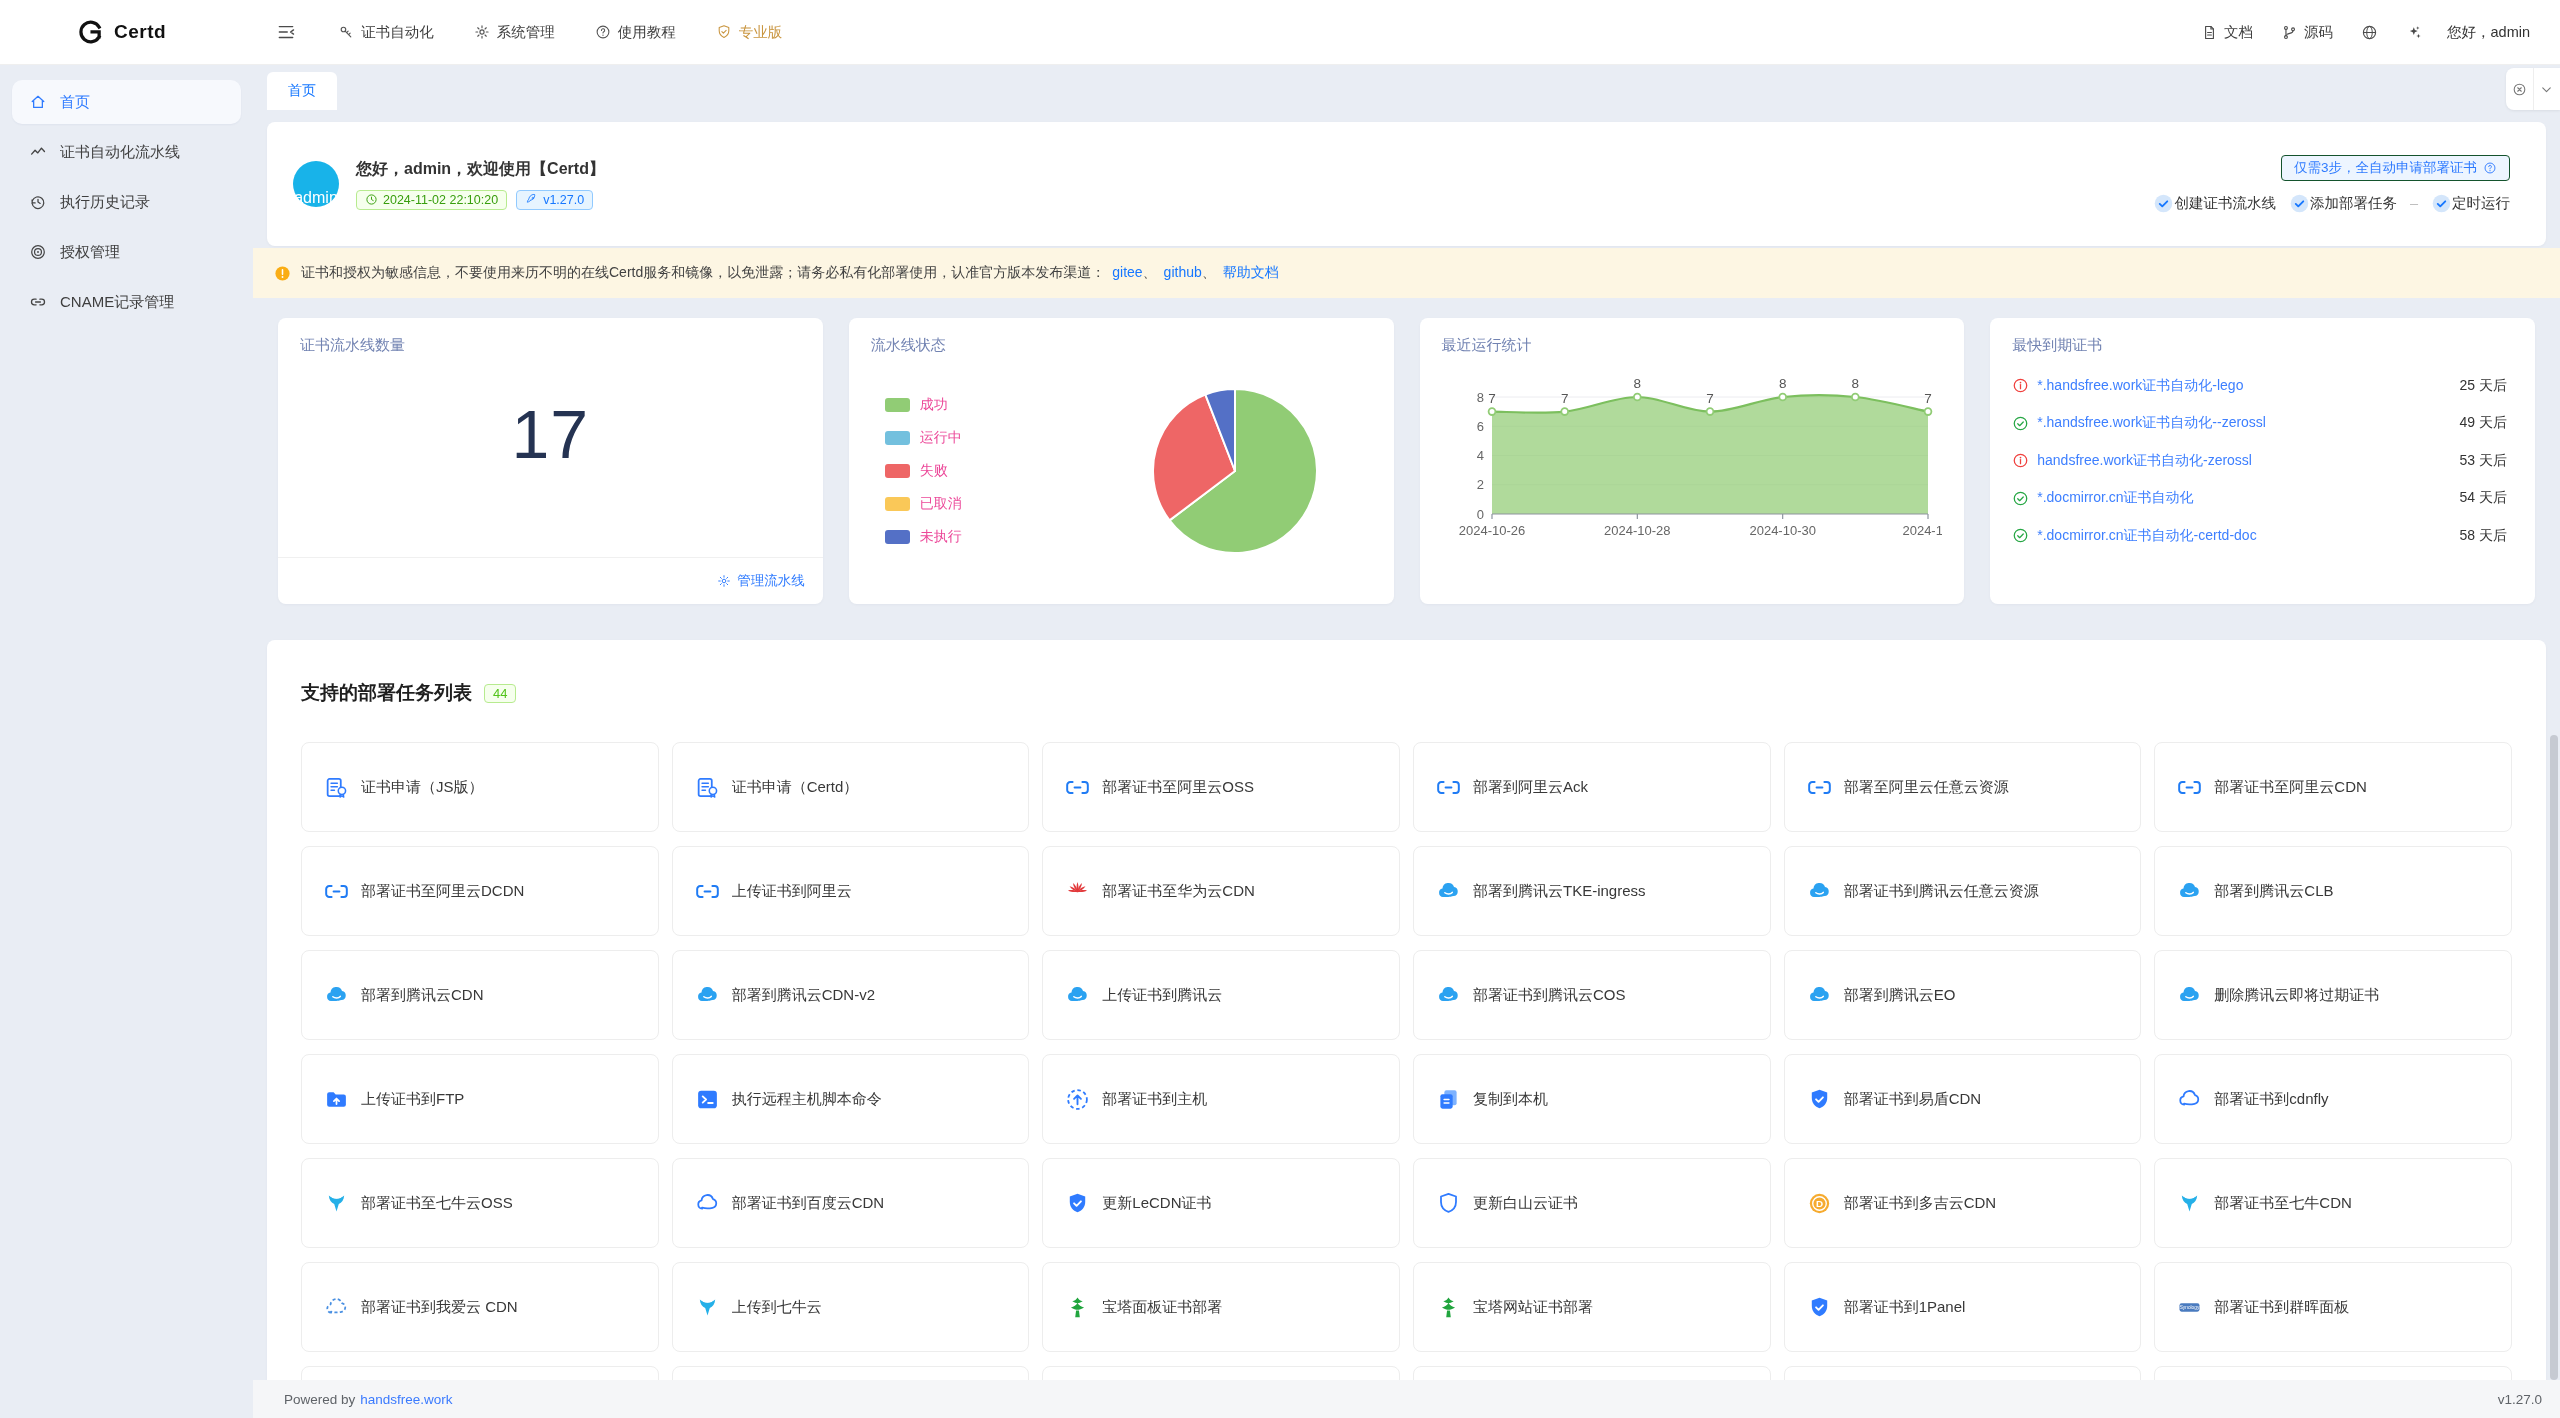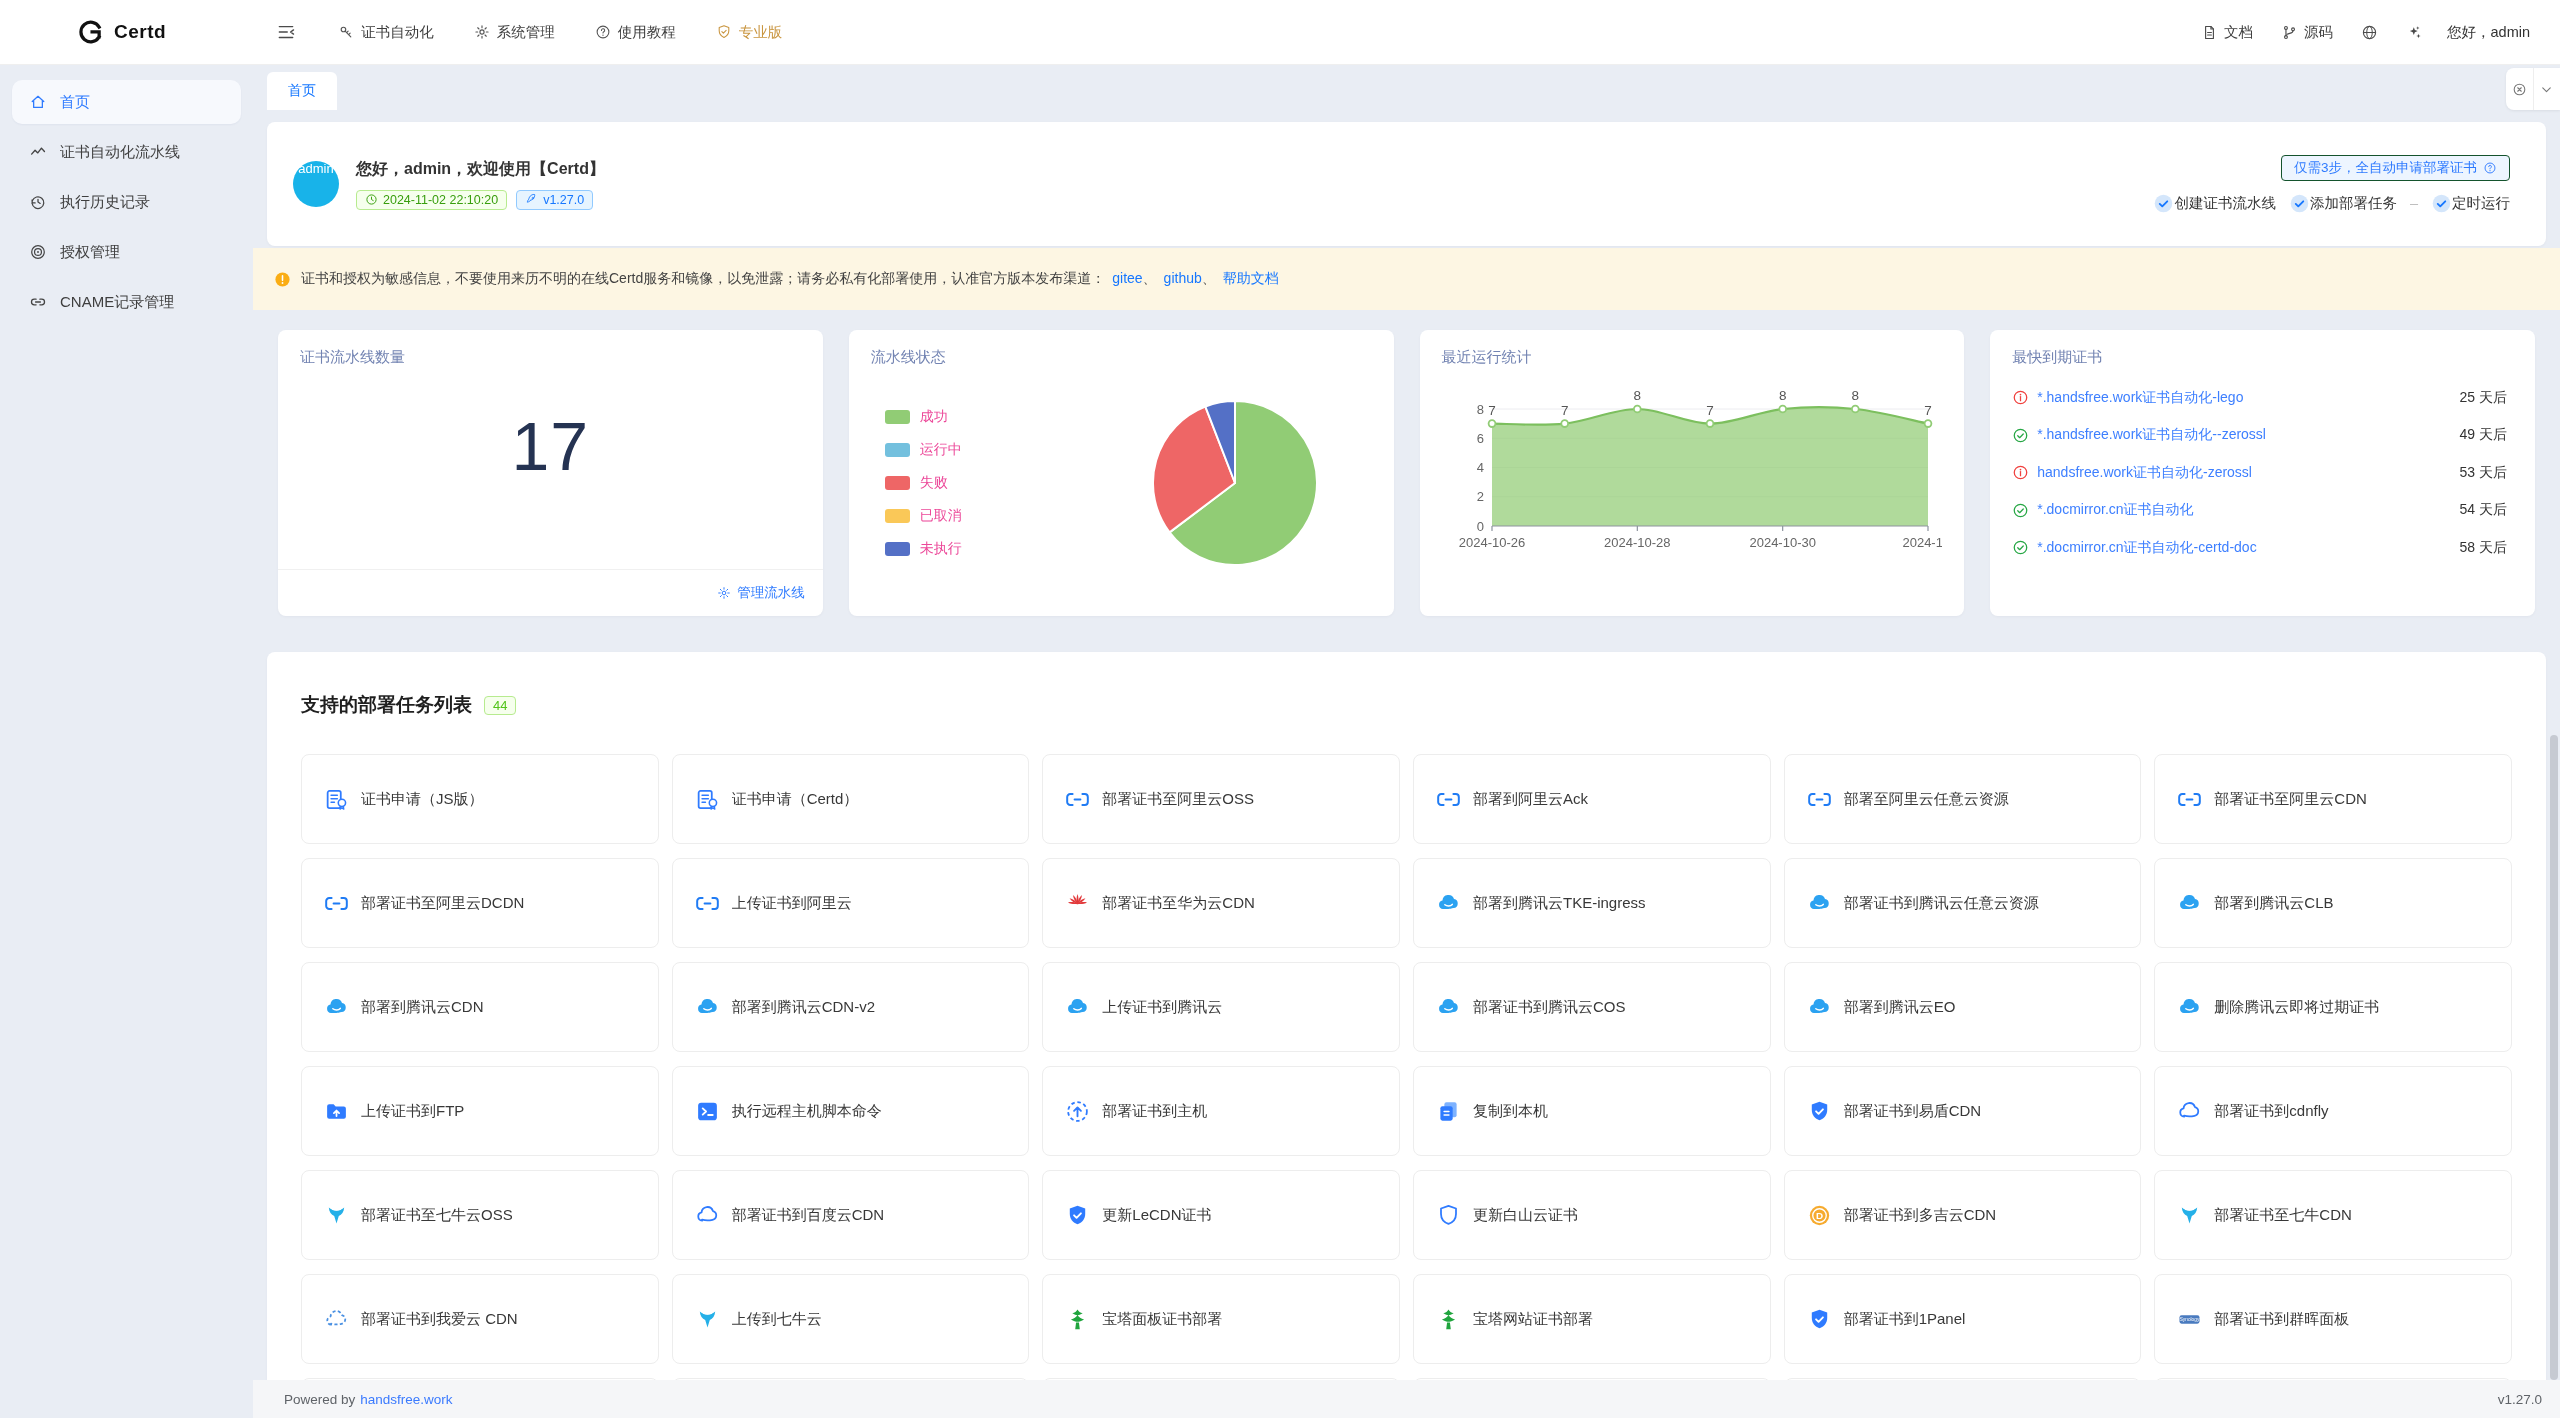--- a/index.html
+++ b/index.html
@@ -48,39 +48,39 @@
   #content{flex:1;overflow:hidden;padding:0 14px;position:relative}
   #footer{height:38px;flex:none;background:#f5f6f8;display:flex;align-items:center;
           padding:0 18px 0 31px;font-size:13.5px;color:#5f6368}
   #footer a{color:#3a7afe;text-decoration:none;margin-left:5px;cursor:pointer}
   #footer .ver{margin-left:auto}
 
   
   .card{background:#fff;border-radius:8px;box-shadow:0 1px 3px rgba(15,30,80,.04)}
   #welcome{margin-top:12px;height:124px;display:flex;align-items:center;padding:0 26px;position:relative}
   #avatar{width:46px;height:46px;border-radius:50%;background:#18b3e9;color:#fff;display:flex;
-          align-items:flex-start;justify-content:center;font-size:13px;flex:none}
+          align-items:flex-end;justify-content:center;font-size:16px;flex:none}
   #welcome-left{margin-left:17px}
   #welcome-greeting{font-size:16px;font-weight:bold;color:#333}
   #welcome-tags{display:flex;gap:9px;margin-top:10px}
   .tag{display:inline-flex;align-items:flex-start;gap:5px;border-radius:4px;padding:2px 8px;font-size:12.5px}
   .tag .icon{width:13px;height:13px}
   .tag.green{background:#f6ffed;border:1px solid #b7eb8f;color:#389e0d}
   .tag.blue{background:#e6f4ff;border:1px solid #91caff;color:#1677ff}
   #welcome-right{margin-left:auto;display:flex;flex-direction:column;align-items:flex-end;gap:12px;padding-right:10px}
   #promo{display:inline-flex;align-items:center;gap:6px;border:1px solid #14532d;background:#edf5ff;
          color:#2f7bff;font-size:13.5px;padding:3px 12px;border-radius:4px;cursor:pointer}
   #promo .icon{width:14px;height:14px}
   #steps{display:flex;align-items:center;gap:13px;font-size:14.5px;color:#333}
   .step{display:flex;align-items:center;gap:0}
   .step .icon{width:21px;height:21px}
   .step-sep{color:#bfbfbf}
 
   
-  #alert{margin:2px -14px 0;height:62px;background:#fdf6e3;display:flex;align-items:center;
+  #alert{margin:2px -14px 0;height:50px;background:#fdf6e3;display:flex;align-items:center;
          padding-left:21px;font-size:14px;color:#424242}
   #alert .icon{width:17px;height:17px;margin-right:10px}
   #alert a{color:#1677ff;text-decoration:none;margin-left:7px;cursor:pointer}
   #alert .sep{color:#424242}
 
   
   #stats{display:flex;gap:26px;margin:20px 11px 0;height:286px}
   .stat-card{flex:1;padding:18px 22px;display:flex;flex-direction:column;position:relative;overflow:hidden}
   .stat-title{font-size:15px;color:#7283b2}
   #big-number{font-size:68px;font-weight:normal;color:#253352;text-align:center;margin-top:40px;letter-spacing:1px}

